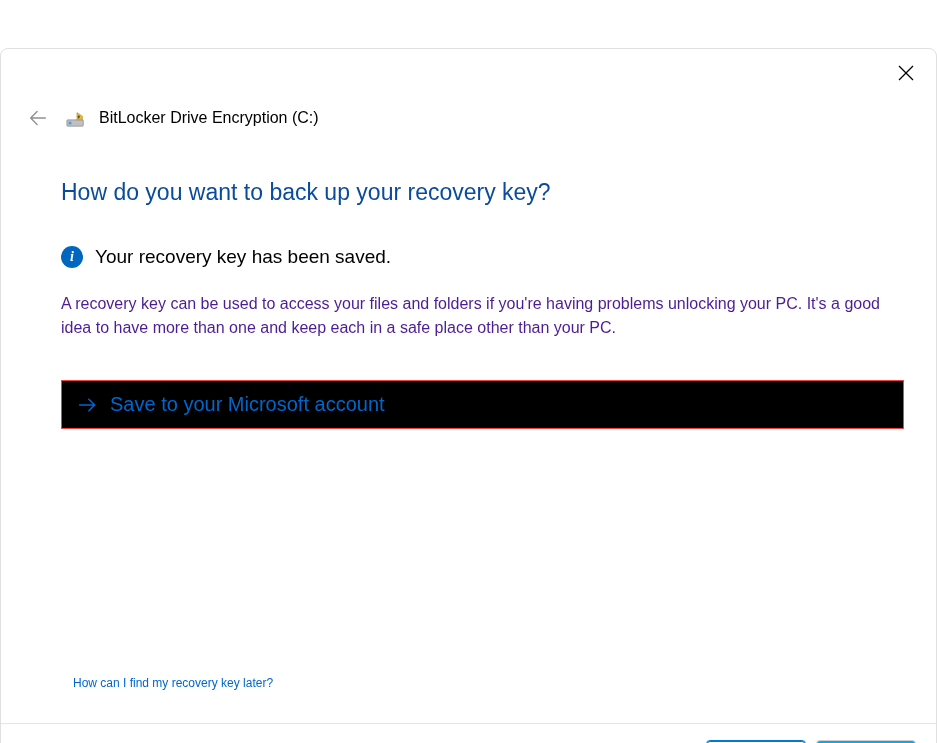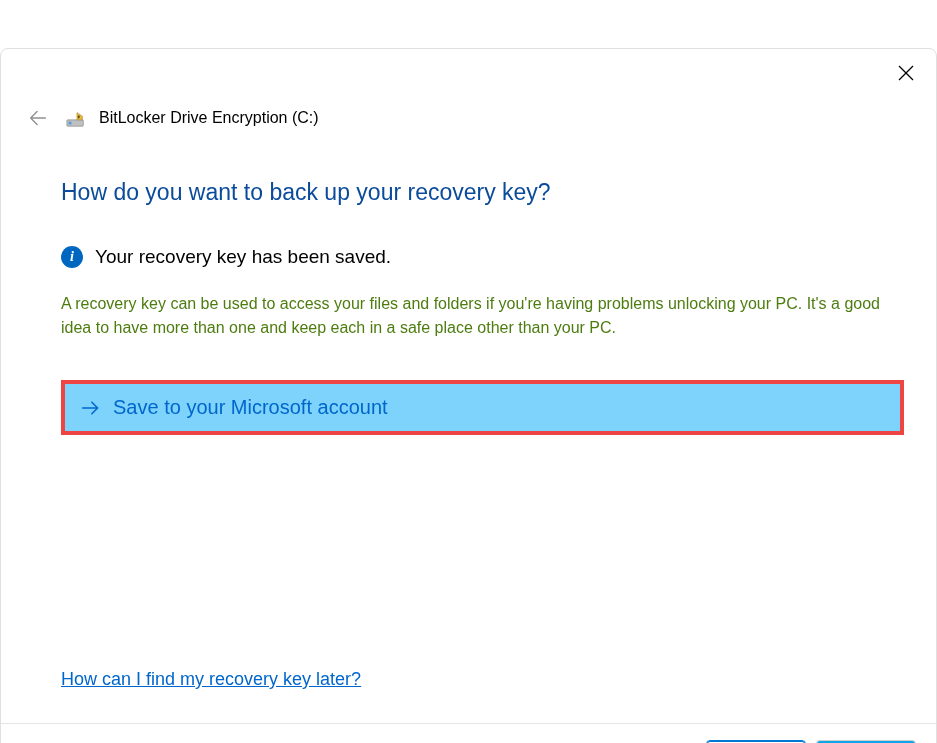--- a/index.html
+++ b/index.html
@@ -115,21 +115,21 @@
       flex-shrink: 0;
     }
     
     .info-text {
       font-size: 19px;
       color: #000000;
     }
     
     .description {
       font-size: 16px;
-      color: #4d7c0f;
+      color: #4c1d95;
       line-height: 1.5;
       margin-bottom: 40px;
     }
     
     .options {
       display: flex;
       flex-direction: column;
     }
     
     .option {
@@ -137,42 +137,41 @@
       align-items: center;
       gap: 12px;
       padding: 12px 16px;
       cursor: pointer;
       font-size: 20px;
       color: #0066cc;
       border: 1px solid transparent;
     }
     
     .option.selected {
-      border: 4px solid #ef4444;
-      background: #7dd3fc;
+      border: 1px solid #ef4444;
+      background: #000000;
     }
     
     .option-arrow {
       color: #0066cc;
       display: flex;
       align-items: center;
     }
     
     .option-arrow svg {
       width: 20px;
       height: 18px;
     }
     
     .help-link {
       position: absolute;
       bottom: 100px;
-      left: 60px;
+      left: 72px;
       color: #0066cc;
-      font-size: 18px;
-      text-decoration: underline;
+      font-size: 12px;
       cursor: pointer;
     }
     
     .footer {
       border-top: 1px solid #e5e5e5;
       background: #ffffff;
       padding: 16px 20px;
       display: flex;
       justify-content: flex-end;
       gap: 10px;

